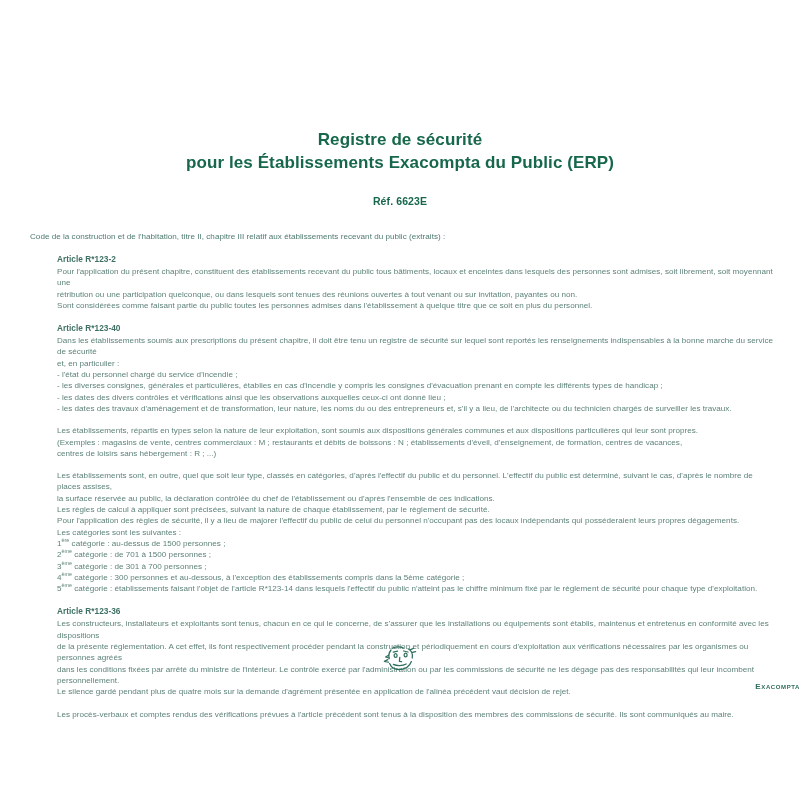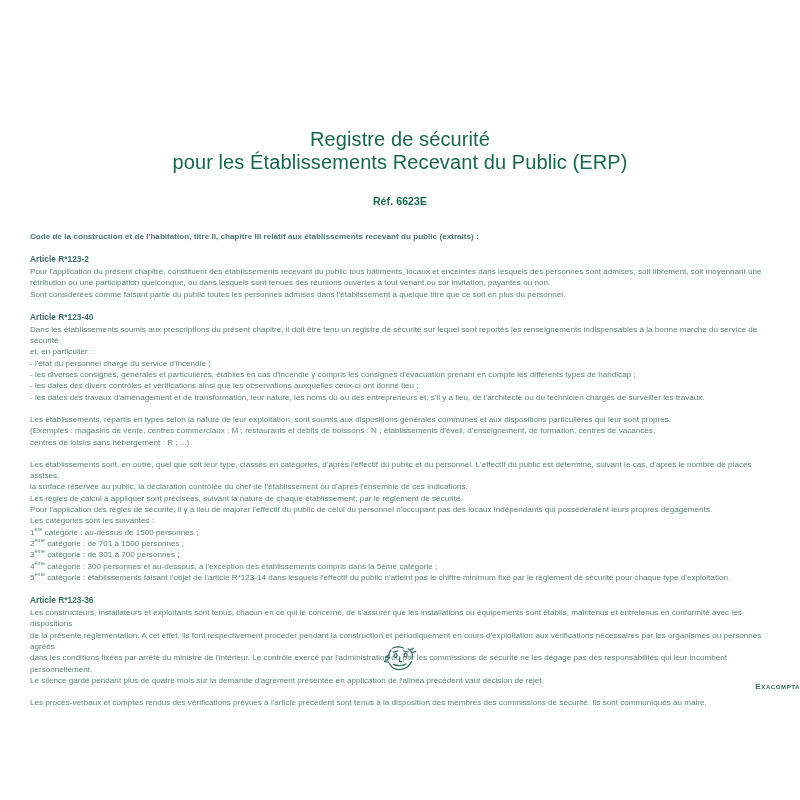--- a/index.html
+++ b/index.html
@@ -25,22 +25,22 @@
 
   
   .title-block {
     margin: 0;
     padding-top: 128px;
     text-align: center;
     color: #17684a;
   }
   .title-line-1,
   .title-line-2 {
-    font-size: 20px;
-    font-weight: normal;
+    font-size: 17px;
+    font-weight: bold;
     letter-spacing: 0.1px;
     line-height: 23px;
     color: #17684a;
   }
   .title-ref {
     margin-top: 21px;
     font-size: 10.5px;
     font-weight: bold;
     color: #17684a;
     letter-spacing: 0.1px;
@@ -49,28 +49,29 @@
   
   .content {
     margin: 0;
     padding: 0 22px 0 30px;
     color: #5d8279;
   }
 
   .intro {
     margin-top: 24px;
     font-size: 8.1px;
-    font-weight: bold;
+    font-weight: normal;
     color: #4e7a70;
     line-height: 11px;
     letter-spacing: 0.02px;
   }
 
   .article {
     margin-top: 11px;
+    margin-left: 27px;
   }
   .article-heading {
     font-size: 8.3px;
     font-weight: bold;
     color: #3f7064;
     line-height: 12px;
     letter-spacing: 0.02px;
     margin-bottom: 1px;
   }
   .para {
@@ -114,21 +115,21 @@
   }
   .logo-word::first-letter { font-size: 11px; }
 </style>
 </head>
 <body>
 
 <div class="page">
 
   <div class="title-block">
     <div class="title-line-1">Registre de sécurité</div>
-    <div class="title-line-2">pour les Établissements Recevant du Public (ERP)</div>
+    <div class="title-line-2">pour les Établissements Exacompta du Public (ERP)</div>
     <div class="title-ref">Réf. 6623E</div>
   </div>
 
   <div class="content">
 
     <div class="intro">Code de la construction et de l'habitation, titre II, chapitre III relatif aux établissements recevant du public (extraits) :</div>
 
     <div class="article">
       <div class="article-heading">Article R*123-2</div>
       <div class="para">Pour l'application du présent chapitre, constituent des établissements recevant du public tous bâtiments, locaux et enceintes dans lesquels des personnes sont admises, soit librement, soit moyennant une

